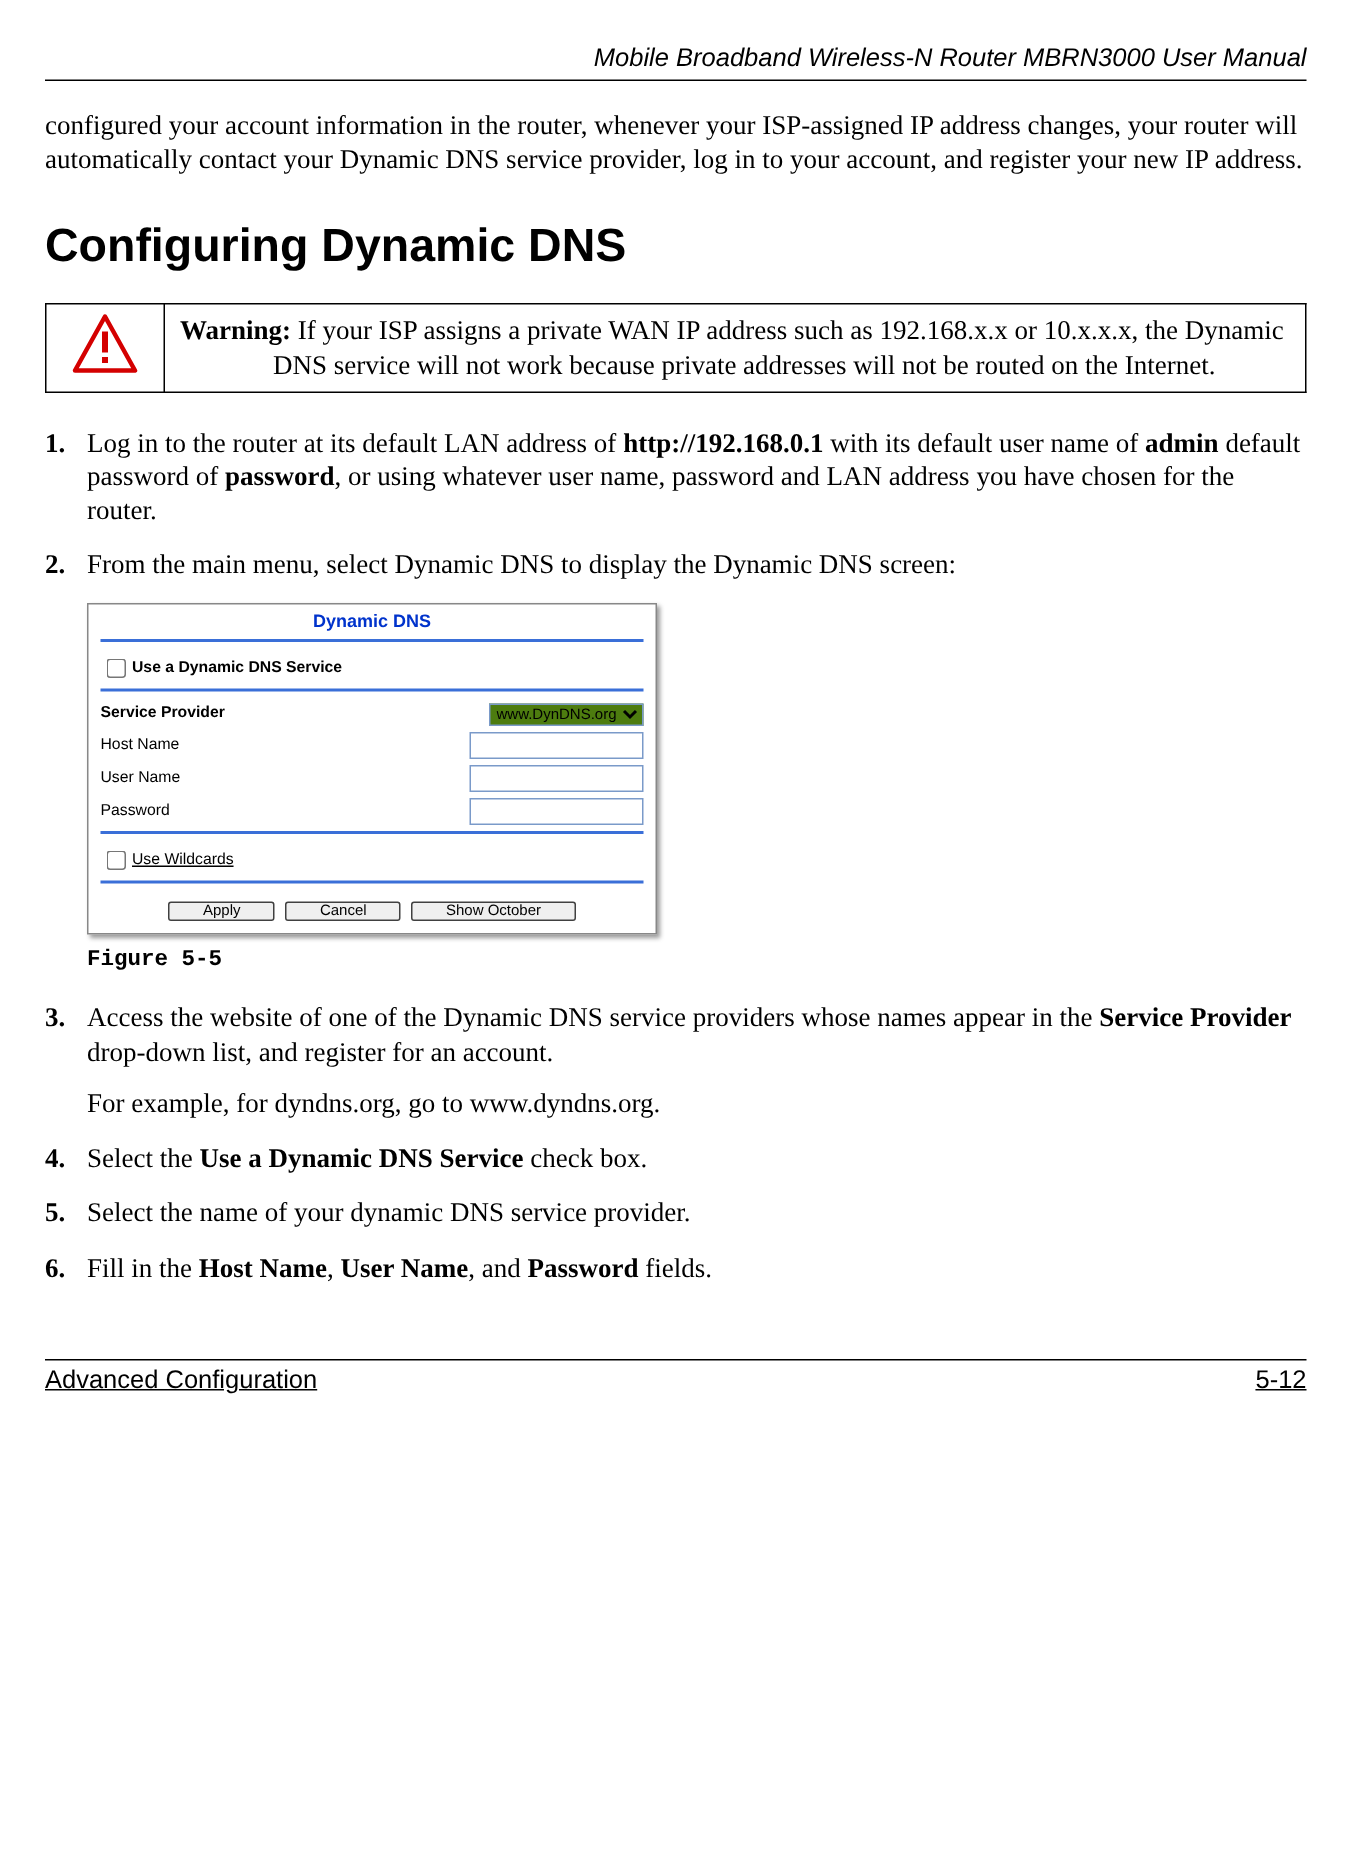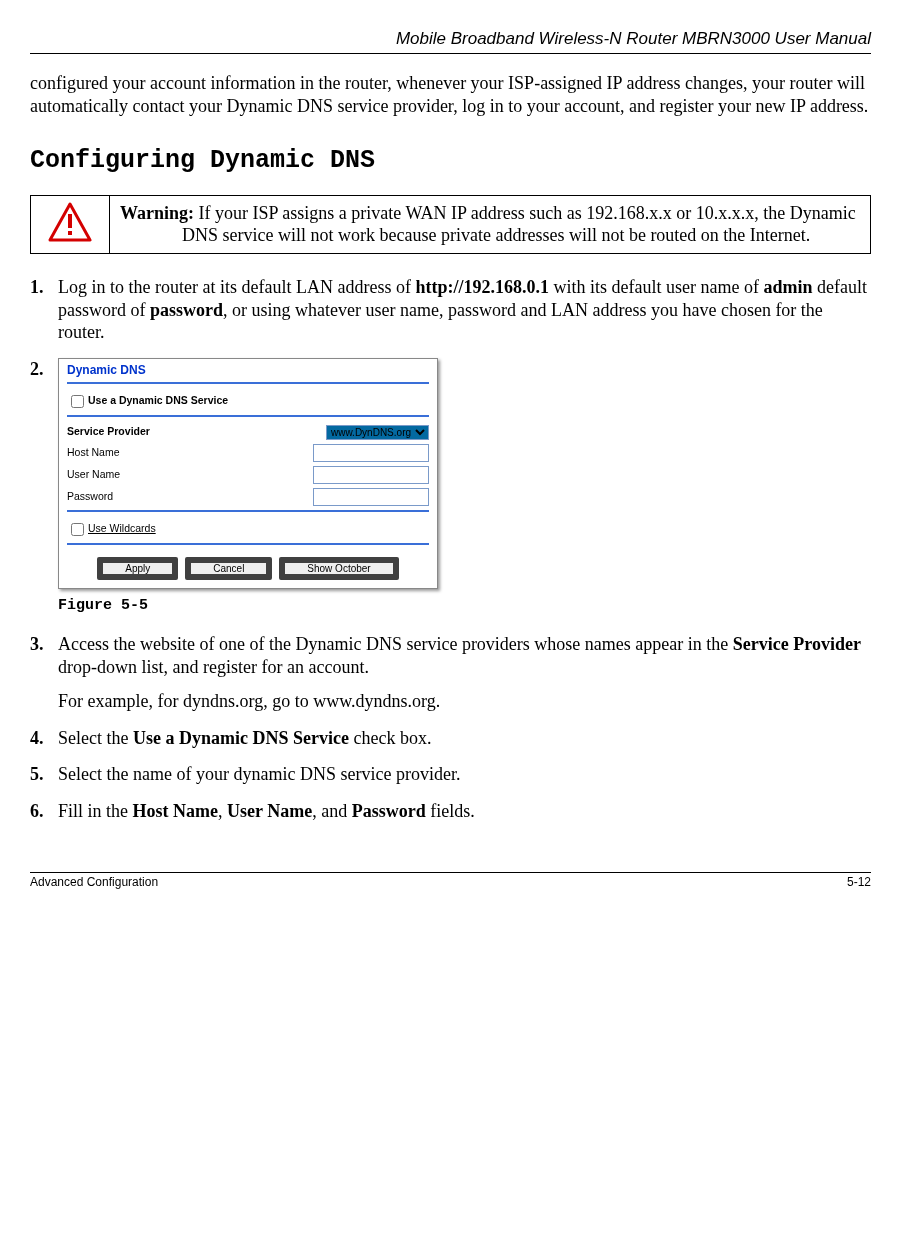--- a/index.html
+++ b/index.html
@@ -22,23 +22,23 @@
   hr.rule {
     border: none;
     border-top: 1.5px solid #000;
     margin: 0;
   }
   .intro {
     margin-top: 18px;
     margin-bottom: 5px;
   }
   h2.section {
-    font-family: Liberation Mono, monospace;
-    font-weight: bold;
-    font-size: 25px;
+    font-family: Liberation Sans, sans-serif;
+    font-weight: bold;
+    font-size: 31px;
     margin: 28px 0 18px 0;
   }
   table.warning-box {
     border-collapse: collapse;
     width: 100%;
     margin-bottom: 22px;
   }
   table.warning-box td {
     border: 1px solid #000;
     padding: 6px 10px;
@@ -83,20 +83,21 @@
     font-size: 10.5px;
     background: #fff;
     margin: 10px 0 6px 28px;
     box-sizing: border-box;
   }
   .ui-title {
     color: #0033cc;
     font-weight: bold;
     font-size: 12px;
     padding: 4px 8px 2px 8px;
+    text-align: center;
   }
   .blue-sep {
     border: none;
     border-top: 2px solid #3a6fd8;
     margin: 2px 8px 6px 8px;
   }
   .ui-row {
     padding: 2px 8px;
     display: flex;
     align-items: center;
@@ -105,54 +106,55 @@
   .ui-row .lbl { flex: 1; }
   .ui-row input[type=text], .ui-row input[type=password] {
     width: 110px;
     height: 14px;
     border: 1px solid #7a9ac9;
     font-size: 10px;
   }
   .ui-row select {
     font-size: 10px;
     border: 1px solid #7a9ac9;
-    background: #0369a1;
+    background: #4d7c0f;
   }
   .ui-checkrow {
     padding: 2px 8px;
     font-weight: bold;
   }
   .ui-checkrow input { margin-right: 4px; vertical-align: middle;}
   .ui-buttons {
     text-align: center;
     padding: 6px 0 8px 0;
   }
   .ui-buttons button {
     font-size: 10px;
     padding: 0 22px;
     margin: 0 2px;
     background: #efefef;
-    border: 6px solid #404040;
+    border: 1px solid #404040;
     border-radius: 2px;
   }
   .fig-caption {
     font-family: Liberation Mono, monospace;
     font-weight: bold;
     font-size: 15px;
     margin: 8px 0 18px 28px;
   }
   .footer {
     margin-top: 50px;
   }
   .footer-row {
     display: flex;
     justify-content: space-between;
     font-family: Arial, Helvetica, sans-serif;
-    font-size: 12px;
+    font-size: 17px;
     padding-top: 2px;
+    text-decoration: underline;
   }
   .footer-center {
     text-align: center;
     font-style: italic;
     font-family: Arial, Helvetica, sans-serif;
     font-size: 17px;
     margin-top: 6px;
   }
   b { font-weight: bold; }
 </style>
@@ -188,20 +190,21 @@
 </tbody>
   </table>
 
 <ol class="steps">
   <li>
     <span class="num">1.</span>
     <span>Log in to the router at its default LAN address of </span><b>http://192.168.0.1</b><span> with its default user name of </span><b>admin</b><span> default password of </span><b>password</b><span>, or using whatever user name, password and LAN address you have chosen for the router.</span>
   </li>
   <li>
     <span class="num">2.</span>
+    <span>From the main menu, select Dynamic DNS to display the Dynamic DNS screen:</span>
   </li>
 </ol>
 
 <div class="ui-shot">
   <div class="ui-title">Dynamic DNS</div>
   <hr class="blue-sep">
   <div class="ui-checkrow">
     <input type="checkbox" style=""><span>Use a Dynamic DNS Service</span>
   </div>
   <hr class="blue-sep">

